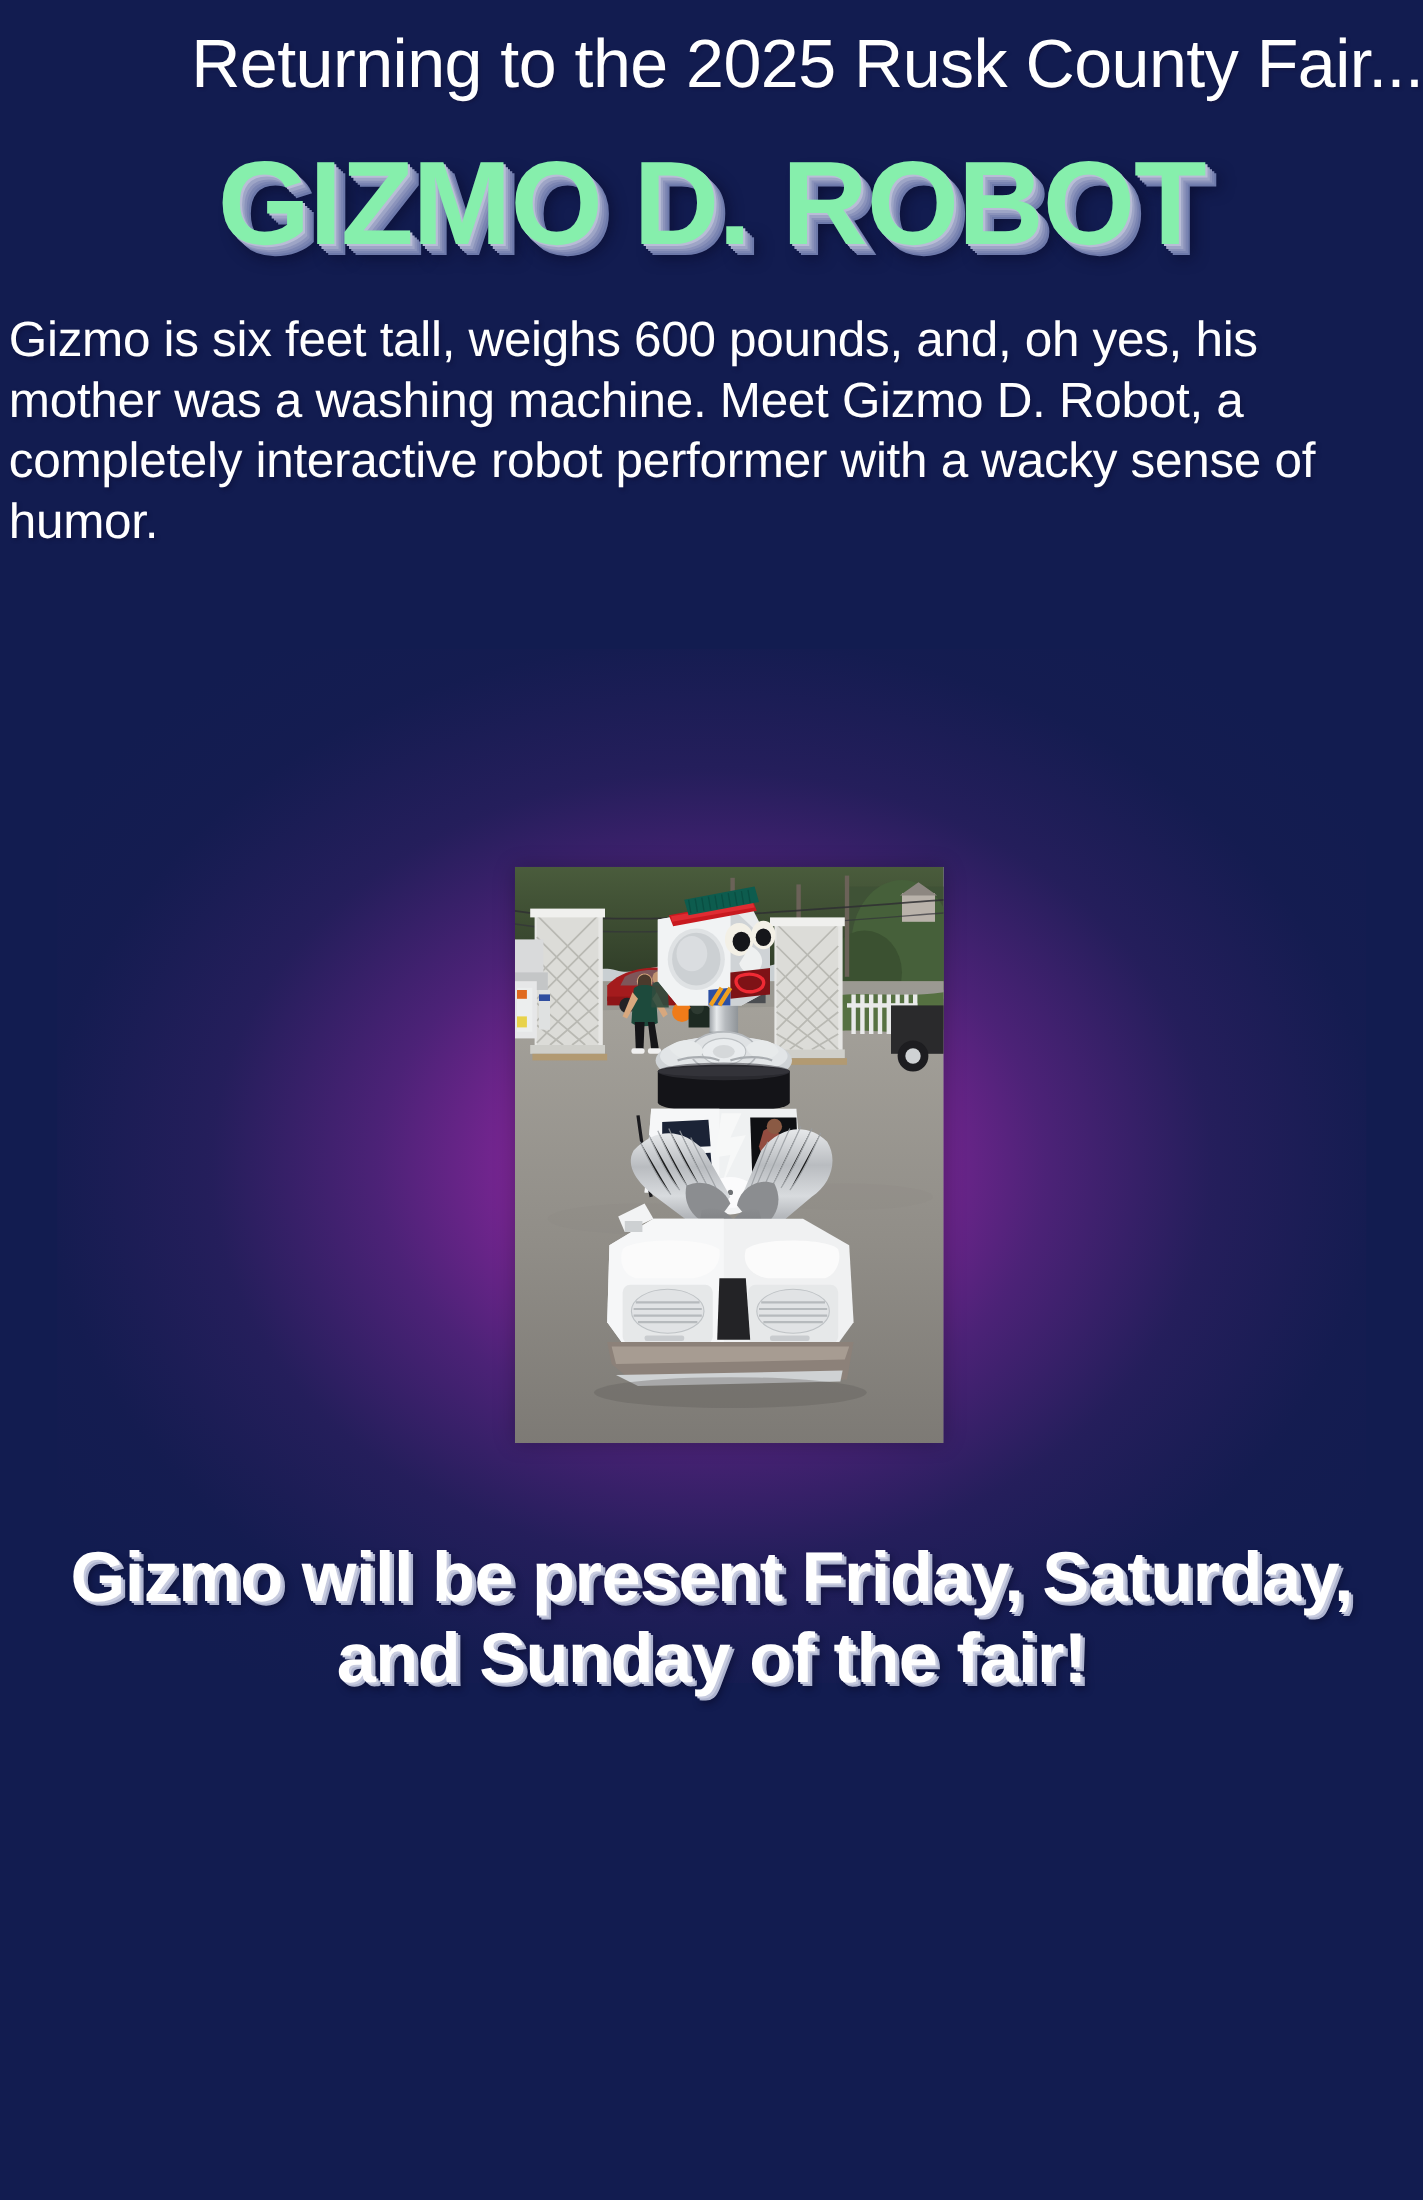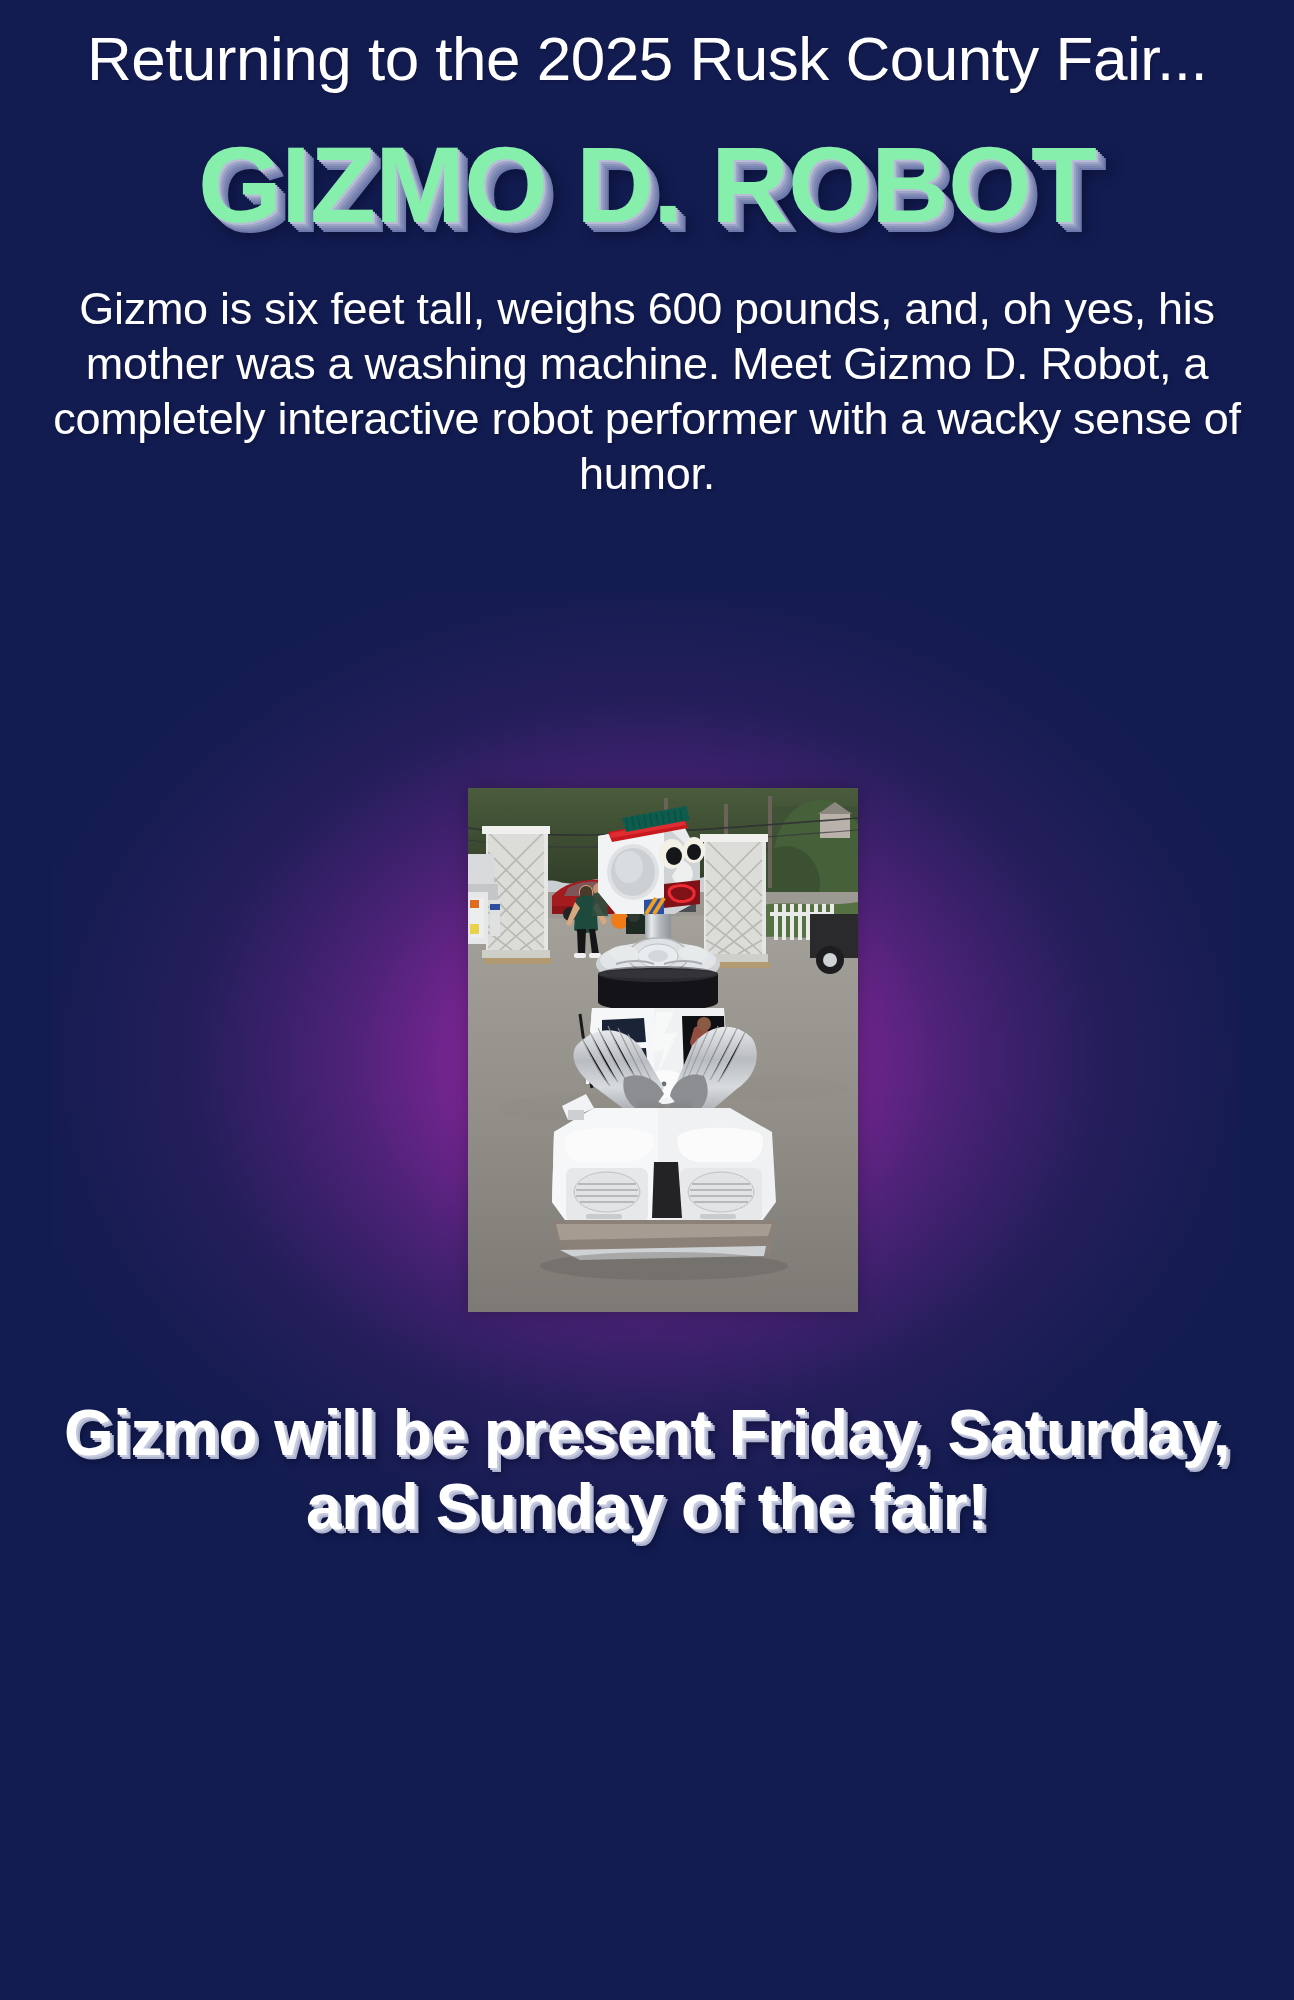--- a/index.html
+++ b/index.html
@@ -44,21 +44,21 @@
     width: 1294px;
     height: 2000px;
   }
 
   
   .kicker {
     position: absolute;
     top: 24px;
     left: 0;
     width: 1294px;
-    text-align: center;
+    text-align: right;
     color: #ffffff;
     font-size: 62px;
     line-height: 1.12;
     font-weight: 400;
     letter-spacing: -0.5px;
     text-shadow: 2px 2px 2px rgba(20,20,60,0.55);
   }
 
   .bigtitle {
     position: absolute;
@@ -78,21 +78,21 @@
        8px 8px 0 #7b85b2,
       10px 10px 0 #6d79aa,
       12px 12px 14px rgba(8,10,40,0.7);
   }
 
   .lead {
     position: absolute;
     top: 282px;
     left: 8px;
     width: 1278px;
-    text-align: center;
+    text-align: left;
     color: #ffffff;
     font-size: 45px;
     line-height: 1.22;
     font-weight: 400;
     letter-spacing: -0.3px;
     text-shadow: 2px 2px 3px rgba(15,18,60,0.6);
   }
 
   .headline {
     position: absolute;

